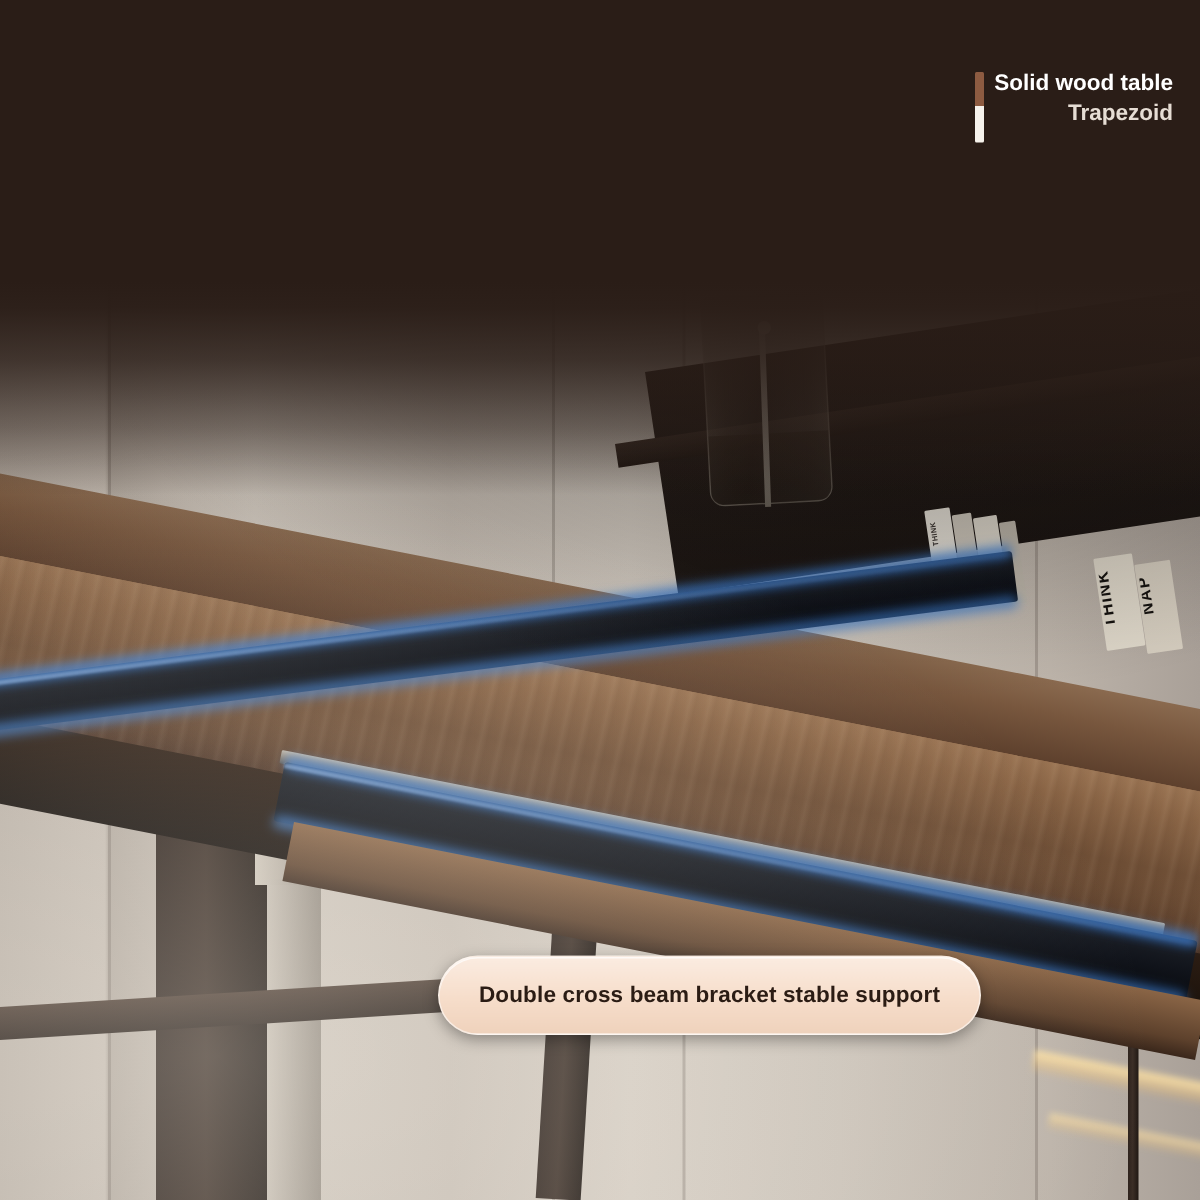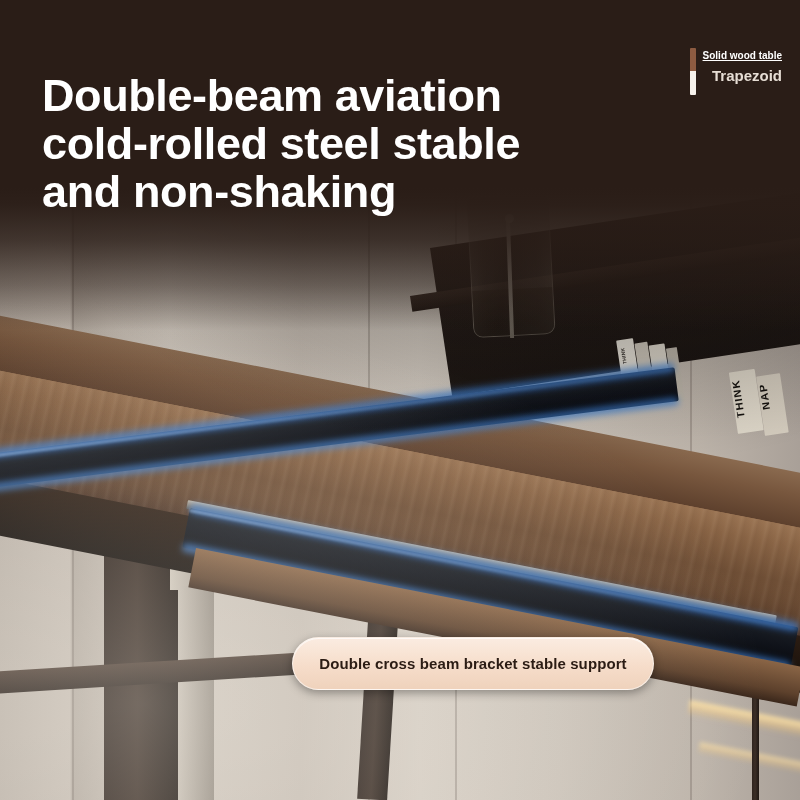--- a/index.html
+++ b/index.html
@@ -210,21 +210,21 @@
   }
 
   
   .badge{position:absolute;right:18px;top:46px;text-align:right;}
   .badge-row{display:flex;align-items:flex-start;justify-content:flex-end;gap:7px;}
   .badge-bar{
     width:6px;height:47px;flex:0 0 6px;border-radius:1px;margin-top:2px;
     background:linear-gradient(180deg,#8d5b41 0%,#8d5b41 48%,#f6f2ec 48%,#f6f2ec 100%);
   }
   .badge-txt{display:flex;flex-direction:column;align-items:flex-end;}
-  .badge-l1{color:#ffffff;font-weight:700;font-size:10px;line-height:19px;white-space:nowrap;text-decoration:underline;}
+  .badge-l1{color:#ffffff;font-weight:700;font-size:15px;line-height:19px;white-space:nowrap;}
   .badge-l2{color:#e6ddd4;font-weight:700;font-size:15px;line-height:22px;white-space:nowrap;}
 
   
   .pill{
     position:absolute;left:292px;top:637px;width:362px;height:53px;
     border-radius:27px;
     background:linear-gradient(180deg,#fbece1 0%,#f6ddca 55%,#efd2bc 100%);
     border:1px solid rgba(255,255,255,.55);
     box-shadow:0 3px 10px rgba(0,0,0,.35), inset 0 1px 0 rgba(255,255,255,.7);
     display:flex;align-items:center;justify-content:center;
@@ -328,21 +328,20 @@
     <div style="position:absolute;left:196px;top:548px;width:620px;height:40px;
                 transform:rotate(11.1deg);transform-origin:left top;
                 background:linear-gradient(180deg,#8a6546,#5d412c 70%,#3a271b);"></div>
 
     <div class="wall-shade"></div>
     <div class="grade"></div>
   </div>
 
   <div class="header-veil"></div>
 
-  <h1 class="headline">Double-beam aviation cold-rolled steel stable and non-shaking</h1>
 
   <div class="badge">
     <div class="badge-row">
       <div class="badge-bar"></div>
       <div class="badge-txt">
         <span class="badge-l1">Solid wood table</span>
         <span class="badge-l2">Trapezoid</span>
       </div>
     </div>
   </div>

